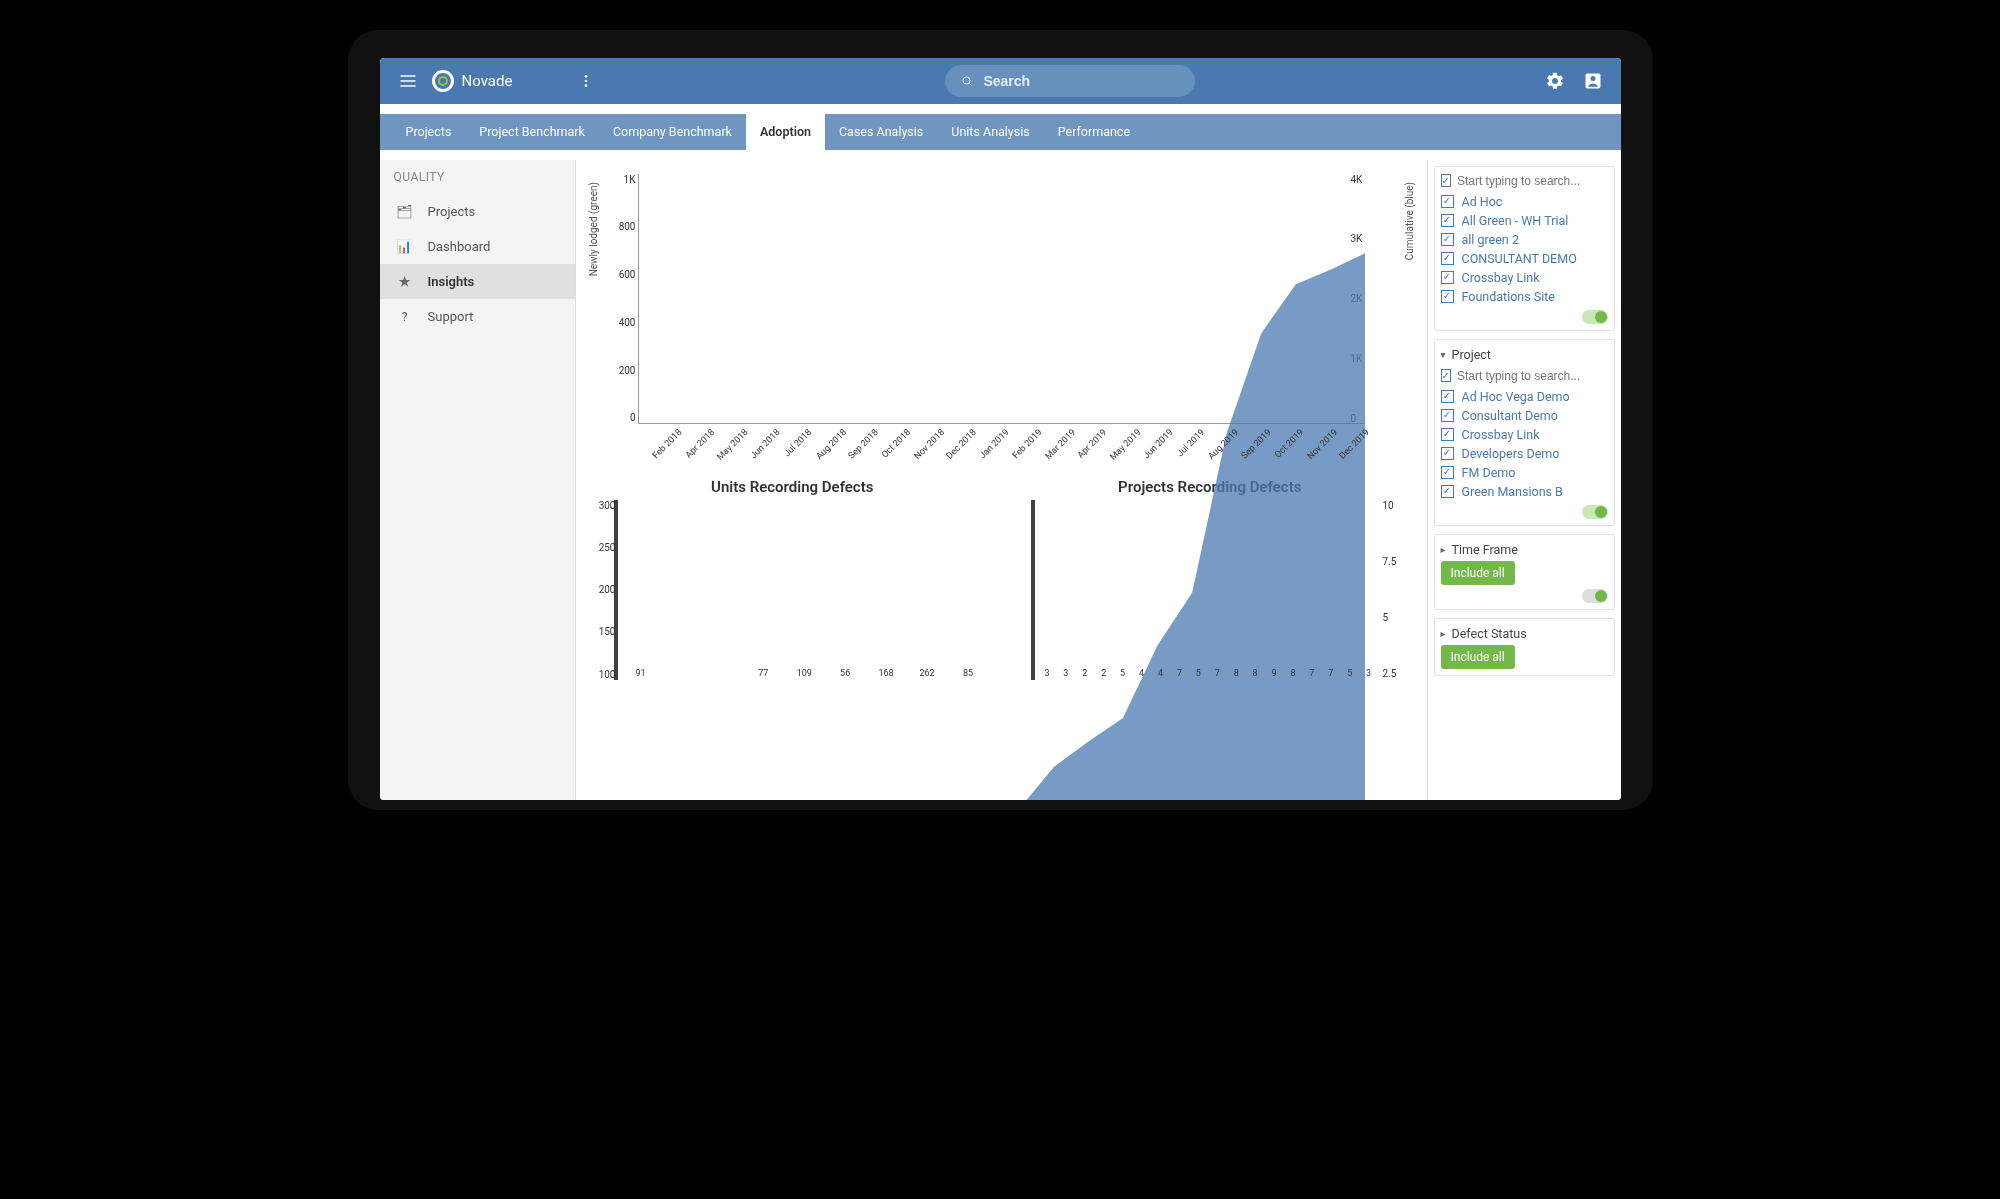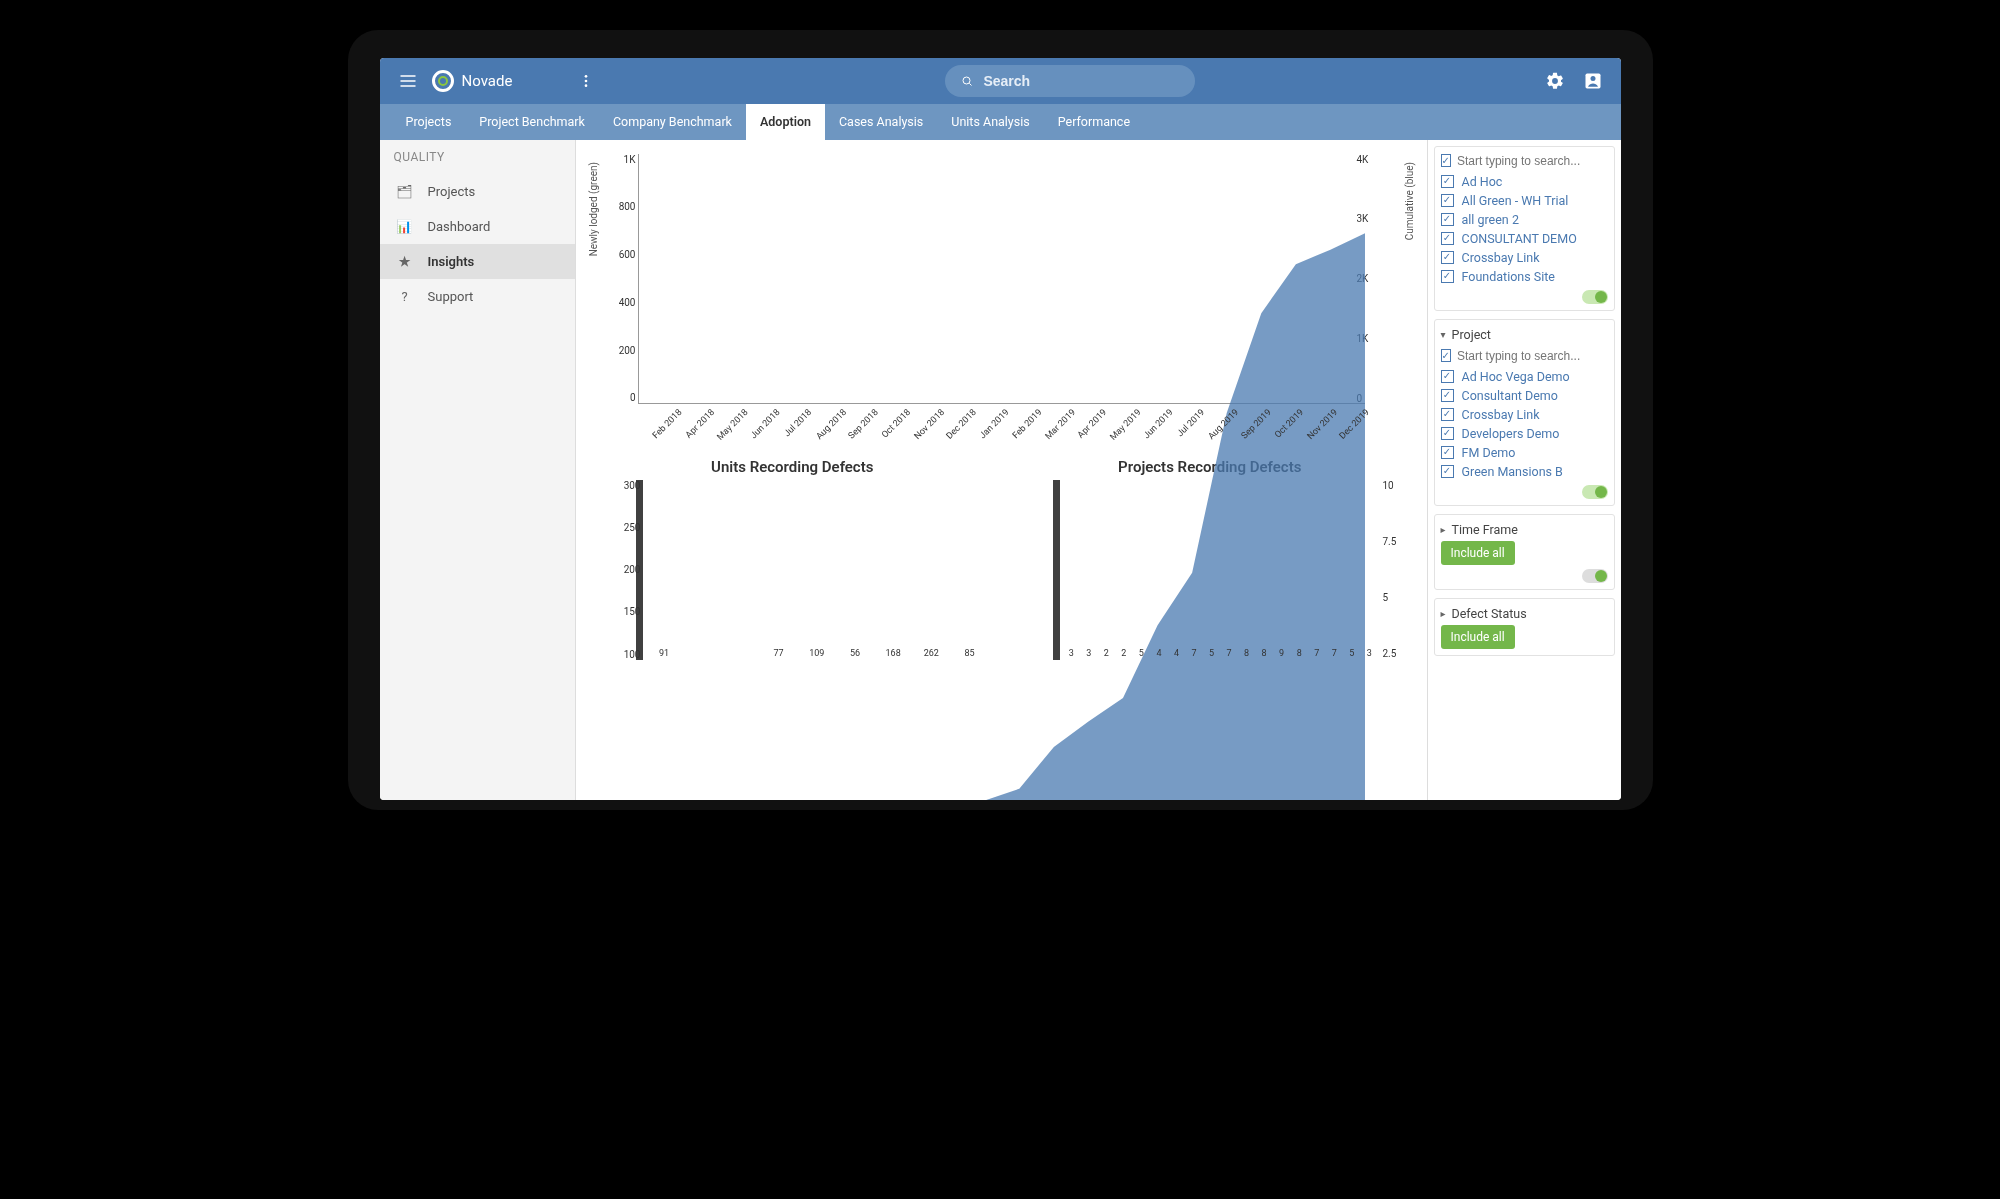--- a/index.html
+++ b/index.html
@@ -11,21 +11,21 @@
 }
 .laptop {
   width: 1305px; height: 780px;
   background: #111; border-radius: 30px;
   padding: 28px 32px 10px 32px;
   position: relative;
 }
 .screen {
   width: 100%; height: 100%;
   background: #fff; border-radius: 4px;
-  overflow: hidden; display: flex; flex-direction: column;
+  overflow: hidden; display: flex; flex-direction: column; gap: 10px;
 }
 .topbar {
   height: 46px; background: #4a79b0;
   display: flex; align-items: center; padding: 0 14px; gap: 10px;
 }
 .icon-btn { width: 28px; height: 28px; display: flex; align-items: center; justify-content: center; cursor: pointer; color: #fff; }
 .brand { display: flex; align-items: center; gap: 8px; color: #fff; font-size: 15px; }
 .logo { width: 22px; height: 22px; border-radius: 50%; border: 3px solid #fff; display:flex;align-items:center;justify-content:center; }
 .logo::after { content:""; width:6px;height:6px;border-radius:50%;background:#4a79b0;border:2px solid #8cc63f; }
 .spacer { flex: 1; }
@@ -80,39 +80,39 @@
 
 .plot {
   position: absolute; left: 44px; right: 44px; top: 0; bottom: 40px;
   border-left: 1px solid #999; border-bottom: 1px solid #999;
 }
 .yticks, .yticks-r {
   position: absolute; top: 0; bottom: 40px; width: 40px; font-size: 10px; color: #333;
   display: flex; flex-direction: column; justify-content: space-between; align-items: flex-end;
 }
 .yticks { left: 2px; text-align: right; }
-.yticks-r { right: 12px; align-items: flex-start; }
+.yticks-r { right: 18px; align-items: flex-start; }
 .bars { position: absolute; inset: 0; display: flex; align-items: flex-end; gap: 2px; padding: 0 4px; }
 .bars .bcol { flex:1; display:flex; flex-direction:column; align-items:center; }
 .bar { width: 70%; background: #74b74a; }
 .xlab {
   position:absolute; top:100%; left:50%;
   font-size:9px; color:#333; white-space:nowrap;
   transform: translateX(-50%) rotate(-45deg);
   transform-origin: top right; margin-top:4px;
 }
 .area { position: absolute; inset: 0; }
 
 .row2 { display: flex; gap: 20px; height: 210px; }
 .mini { flex: 1; }
 .mini .chart-title { font-size: 15px; }
 .mini-plot {
   position: relative; height: 180px;
-  border-left:7px solid #404040;
-  margin-left: 42px;
+  border-left:4px solid #404040;
+  margin-left: 20px;
 }
 .mini-ticks {
   position:absolute; left:-28px; top:0; bottom:0; width:26px;
   display:flex; flex-direction:column; justify-content:space-between; align-items:flex-end;
   font-size:10px; color:#333;
 }
 .mini-ticks.right { left:auto; right:-28px; align-items:flex-start; }
 .mini-bars { position:absolute; inset:0; display:flex; align-items:flex-end; gap:3px; padding:0 4px; }
 .mini-bars .mb { flex:1; display:flex; flex-direction:column; align-items:center; position:relative; }
 .mb .v { width:68%; }

